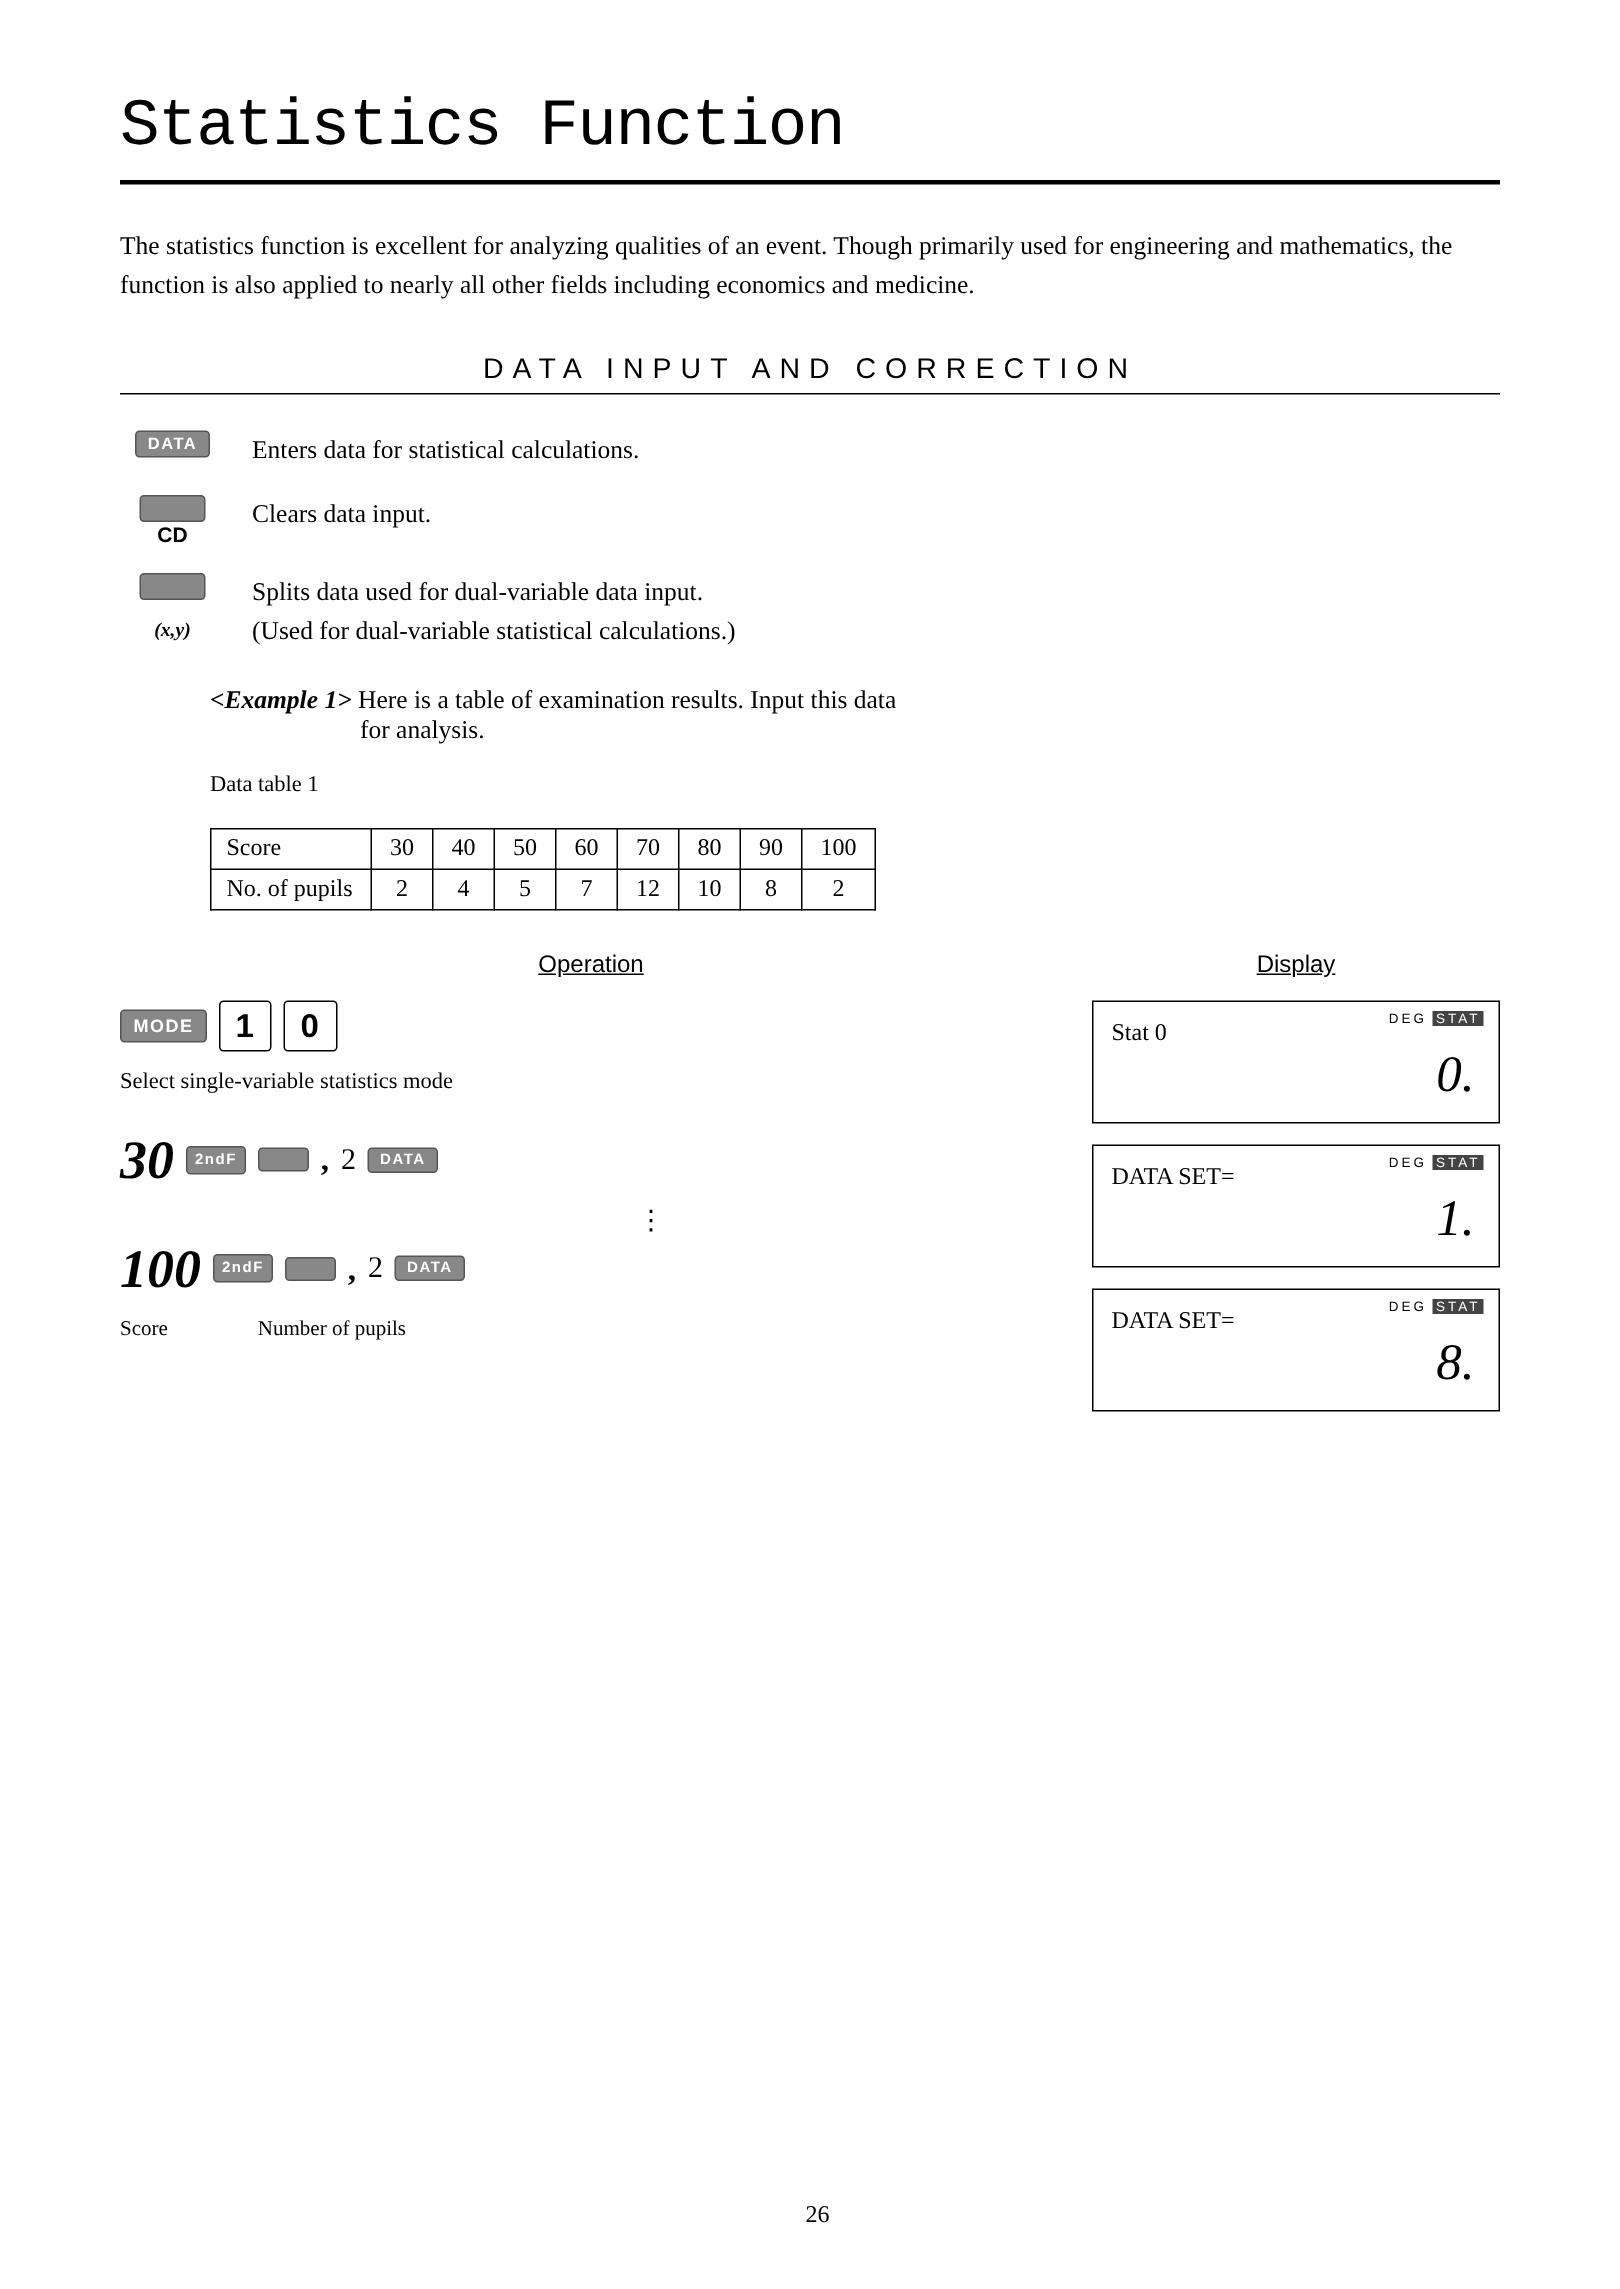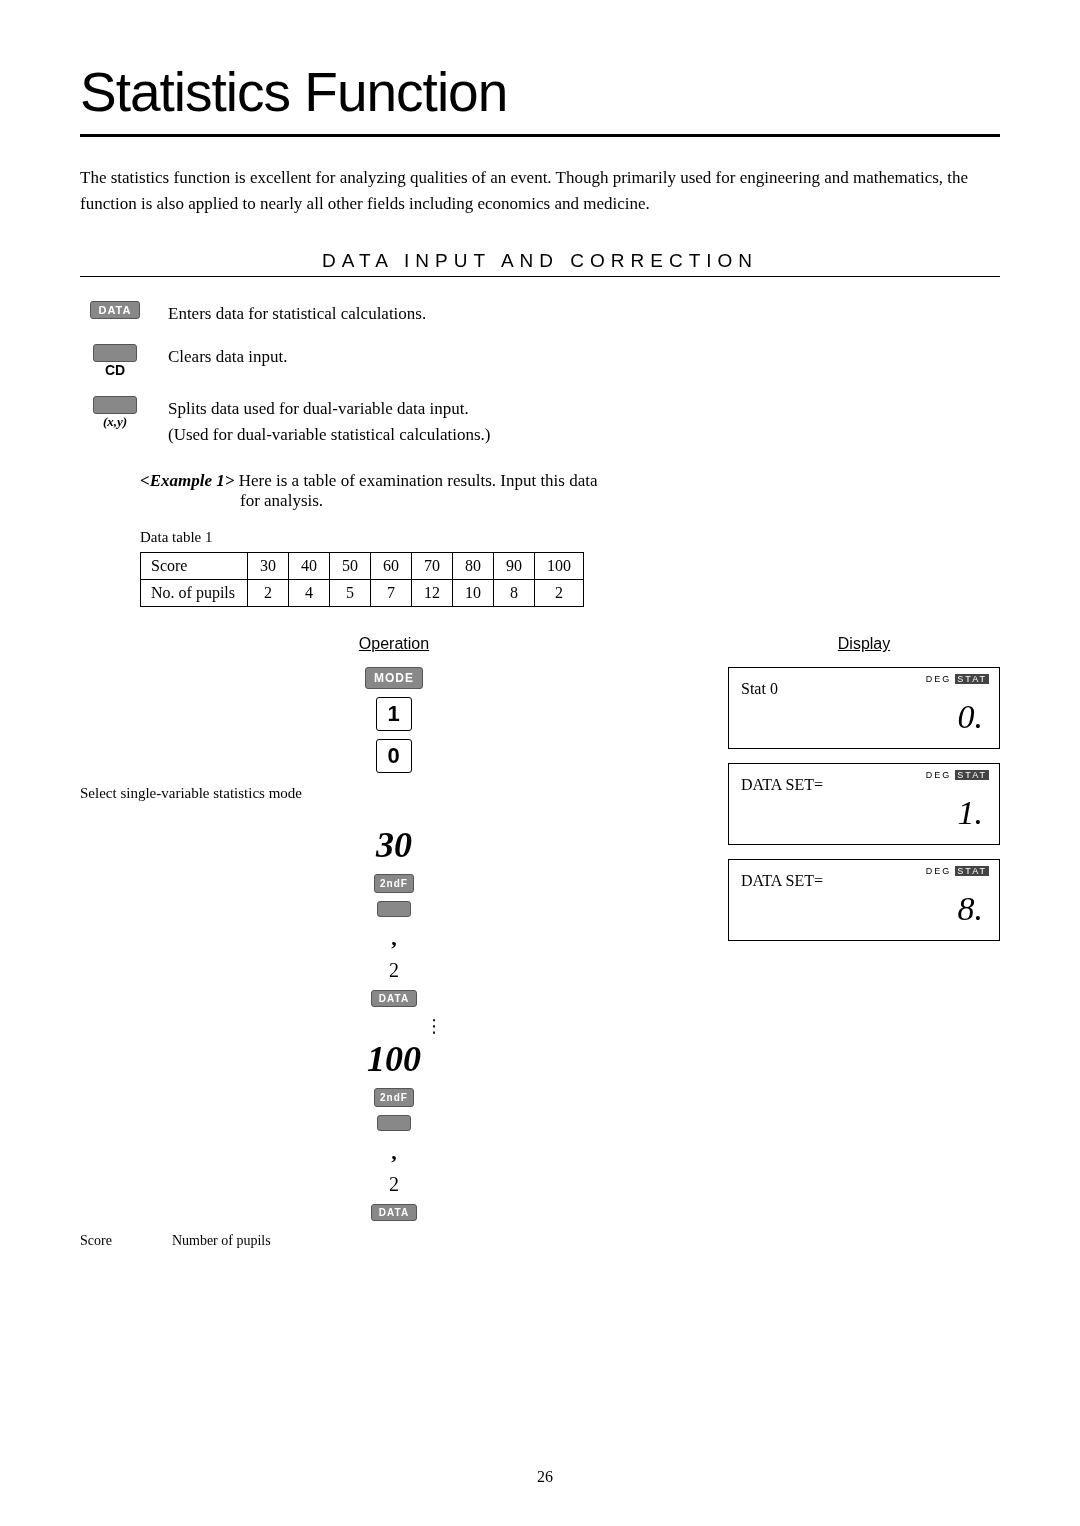--- a/index.html
+++ b/index.html
@@ -6,25 +6,25 @@
     body {
       background: #fff;
       font-family: 'Times New Roman', Times, serif;
       color: #000;
       width: 1080px;
       min-height: 1526px;
       padding: 60px 80px 60px 80px;
       position: relative;
     }
     h1 {
-      font-size: 55px;
+      font-size: 44px;
       font-weight: normal;
       letter-spacing: -1px;
       margin-bottom: 10px;
-      font-family: Liberation Sans, sans-serif;
+      font-family: Liberation Mono, monospace;
     }
     .title-rule {
       border: none;
       border-top: 3px solid #000;
       margin-bottom: 28px;
     }
     .intro-text {
       font-size: 17px;
       line-height: 1.55;
       margin-bottom: 32px;
@@ -77,21 +77,21 @@
     }
     .example-block {
       margin: 24px 0 18px 60px;
       font-size: 17px;
     }
     .example-block strong {
       font-style: italic;
     }
     .data-table-label {
       font-size: 15px;
-      margin-bottom: 6px;
+      margin-bottom: 20px;
       margin-left: 60px;
     }
     table.data-table {
       border-collapse: collapse;
       margin-left: 60px;
       margin-bottom: 28px;
       font-size: 16px;
     }
     table.data-table td, table.data-table th {
       border: 1px solid #000;
@@ -120,21 +120,20 @@
       text-align: center;
       text-decoration: underline;
       margin-bottom: 14px;
       font-family: Arial, sans-serif;
     }
     .op-row {
       display: flex;
       align-items: center;
       gap: 8px;
       margin-bottom: 12px;
-      flex-direction: column;
     }
     .op-btn {
       display: inline-block;
       background: #888;
       color: #fff;
       font-family: Arial, sans-serif;
       font-size: 12px;
       font-weight: bold;
       padding: 3px 8px;
       border-radius: 3px;
@@ -235,20 +234,21 @@
       font-size: 16px;
       position: absolute;
       bottom: 40px;
       left: 10px;
       right: 0;
     }
     .xy-key-label {
       font-size: 13px;
       font-style: italic;
       font-family: 'Times New Roman', Times, serif;
+      margin-top: 12px;
     }
   </style>
 </head>
 <body>
 
 <h1>Statistics Function</h1>
 <hr class="title-rule">
 
 <p class="intro-text">The statistics function is excellent for analyzing qualities of an event. Though primarily used for engineering and mathematics, the function is also applied to nearly all other fields including economics and medicine.</p>
 

